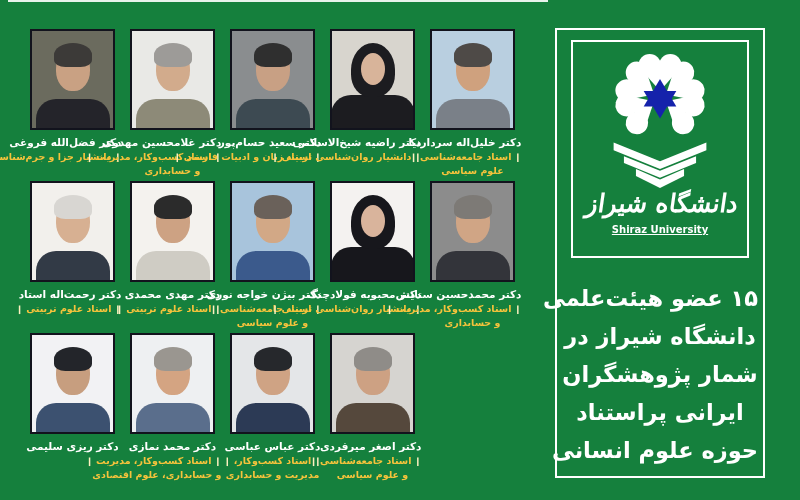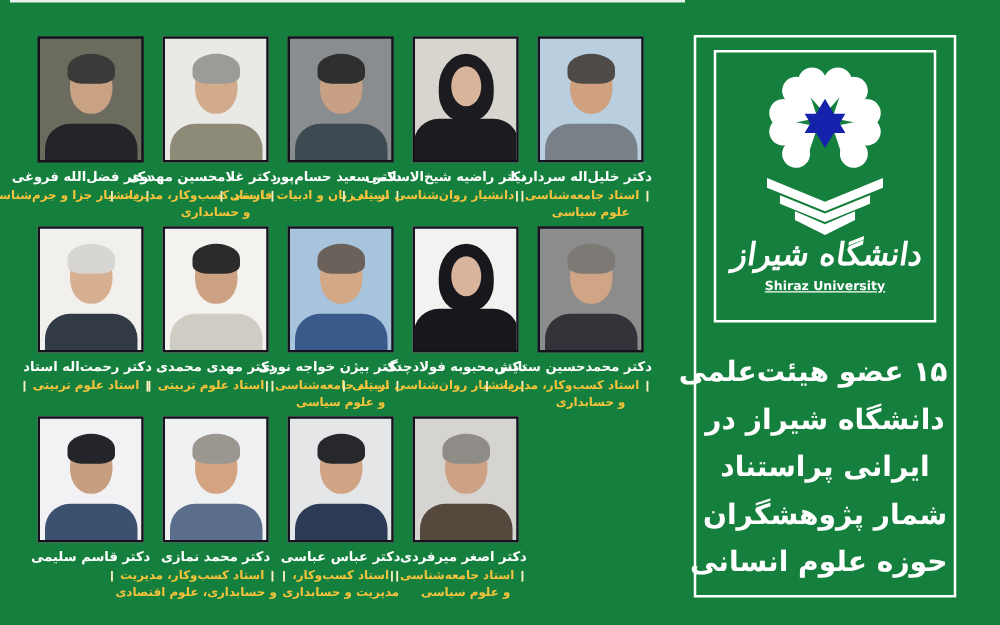--- a/index.html
+++ b/index.html
@@ -219,21 +219,21 @@
       </figcaption>
     </figure>
 
 
     <figure class="person" style="--bg: #f2f2f4; --suit: #3c5170; --hair: #23252a; --skin: #c79e7f;">
       <div class="photo">
         <span class="p-body"></span>
         <span class="p-head"></span>
       </div>
       <figcaption class="cap">
-        <div class="name">دکتر قاسم سلیمی</div>
+        <div class="name">دکتر ریزی سلیمی</div>
       </figcaption>
     </figure>
 
     <figure class="person" style="--bg: #eef0f2; --suit: #5a6e8c; --hair: #9a9690; --skin: #d4a482;">
       <div class="photo">
         <span class="p-body"></span>
         <span class="p-head"></span>
       </div>
       <figcaption class="cap">
         <div class="name">دکتر محمد نمازی</div>
@@ -324,18 +324,18 @@
           <polygon points="52,141 80,153 108,141 108,149 80,163 52,149"></polygon>
         </g>
       </svg>
       <div class="fa-logo-text">دانشگاه شیراز</div>
       <div class="en-logo-text">Shiraz University</div>
     </div>
 
     <div class="headline">
       <div>۱۵ عضو هیئت‌علمی</div>
       <div>دانشگاه شیراز در</div>
+      <div>شمار پژوهشگران</div>
       <div>ایرانی پراستناد</div>
-      <div>شمار پژوهشگران</div>
       <div>حوزه علوم انسانی</div>
     </div>
   </aside>
 </div>
 
 </body></html>

